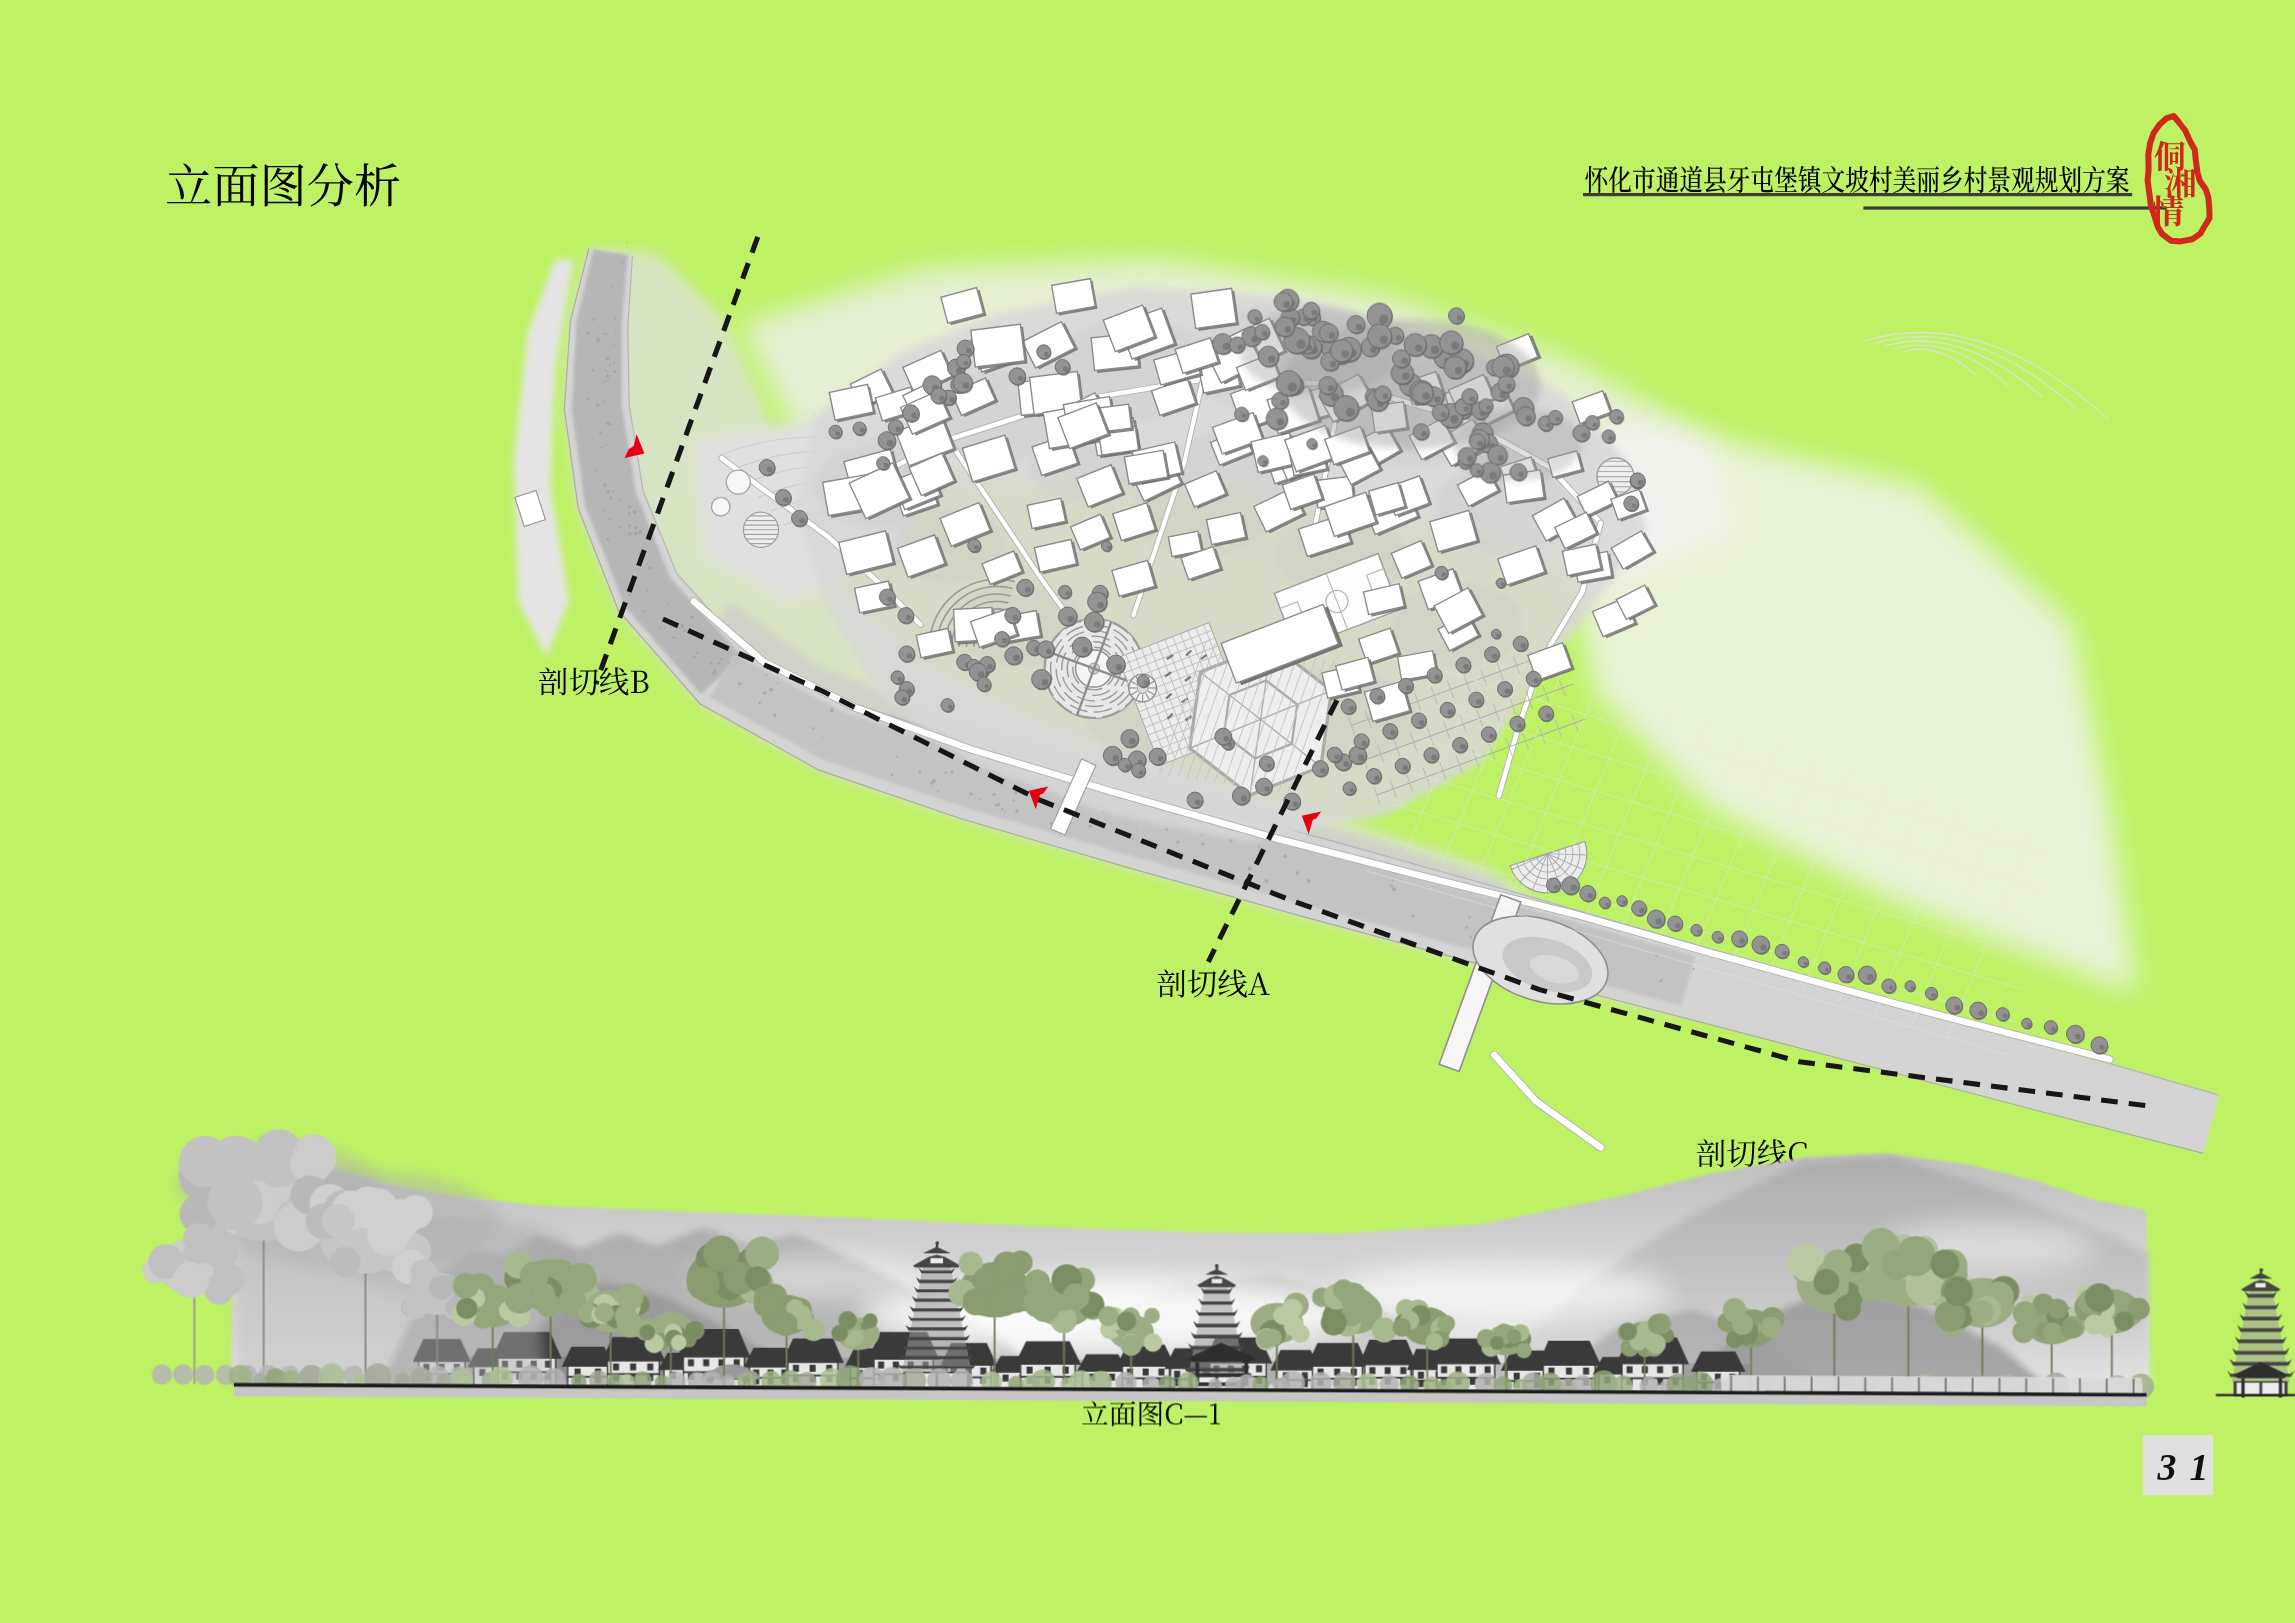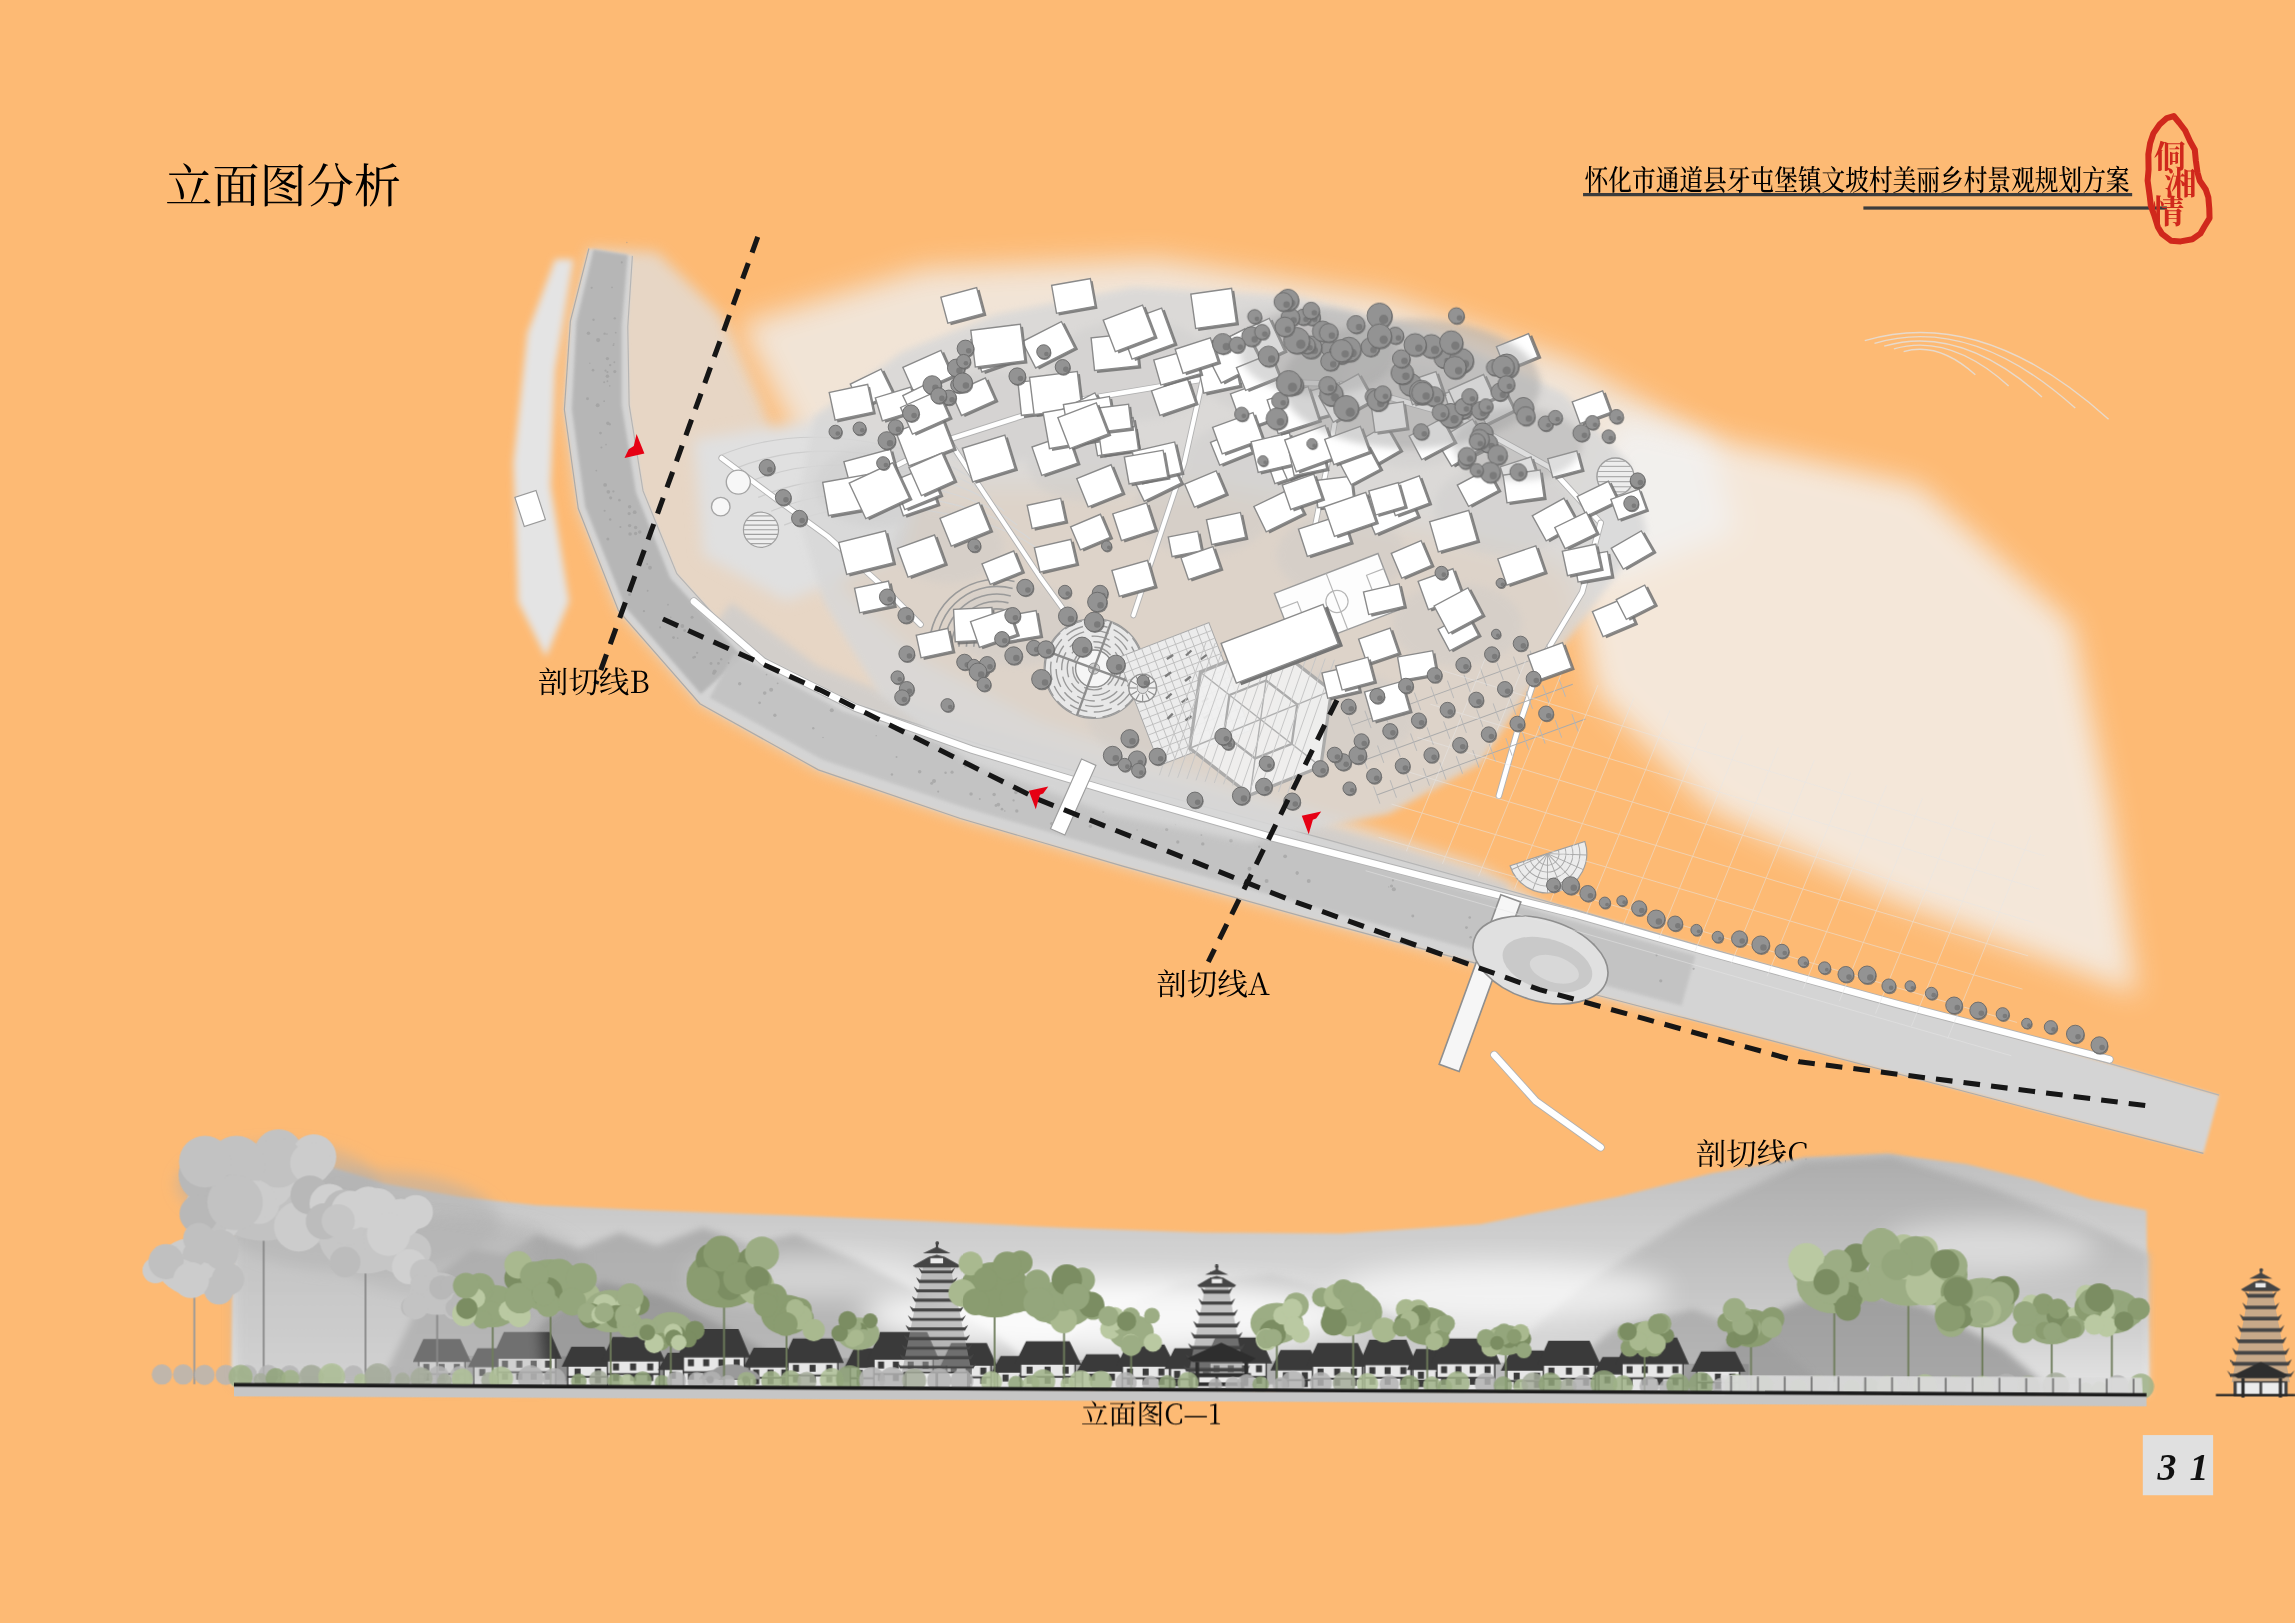--- a/index.html
+++ b/index.html
@@ -1,15 +1,15 @@
 <!DOCTYPE html>
 <html style="font-size:7.4px"><head><meta charset="utf-8">
 <style>
 html,body{margin:0;padding:0;background:#ffffff;}
-#page{position:relative;width:2295px;height:1623px;background:#fdba74;overflow:hidden;font-family:"Liberation Serif",serif;}
+#page{position:relative;width:2295px;height:1623px;background:#bef264;overflow:hidden;font-family:"Liberation Serif",serif;}
 #page>svg{position:absolute;left:0;top:0;}
 </style></head><body>
 <div id="page">
 <svg width="2295" height="1623" viewBox="0 0 4961 3508">
 <defs>
 <filter id="b4" x="-30%" y="-30%" width="160%" height="160%">
           <feGaussianBlur stdDeviation="4"></feGaussianBlur>
         </filter>
 <filter id="b8" x="-30%" y="-30%" width="160%" height="160%">
           <feGaussianBlur stdDeviation="8"></feGaussianBlur>

